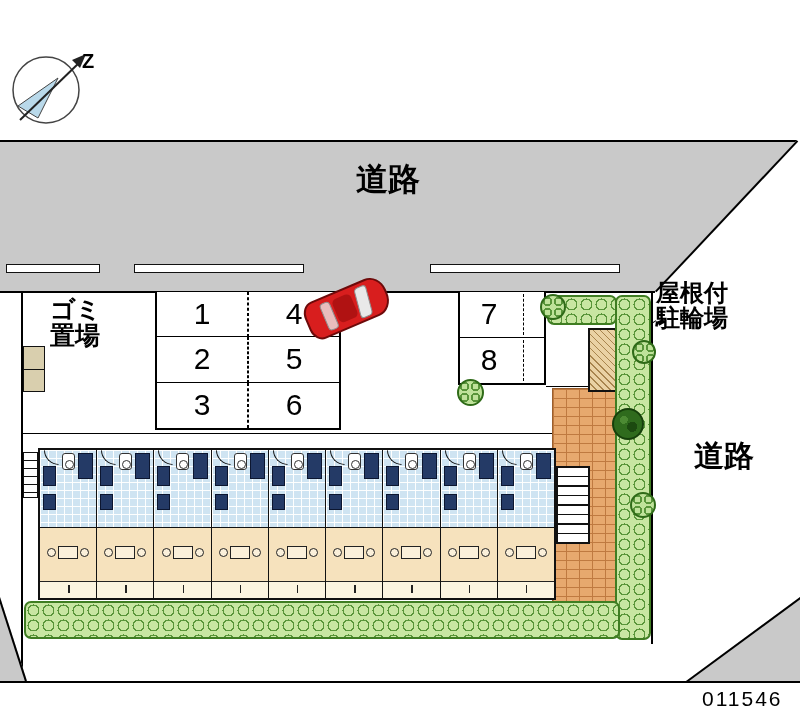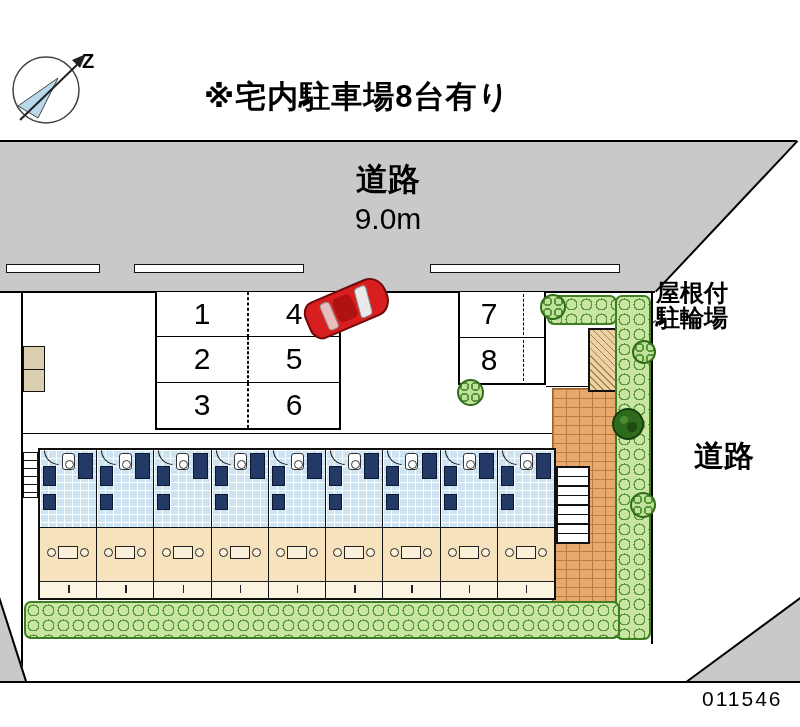--- a/index.html
+++ b/index.html
@@ -152,28 +152,26 @@
 <div id="plan">
 
   <svg class="compass" viewBox="0 0 92 92">
     <circle cx="40" cy="48" r="33" fill="none" stroke="#444" stroke-width="1.5"></circle>
     <polygon points="12,64 52,36 32,76" fill="#b9d9ea" stroke="#444" stroke-width="1"></polygon>
     <line x1="14" y1="78" x2="76" y2="18" stroke="#222" stroke-width="2"></line>
     <polygon points="80,12 66,18 74,26" fill="#222"></polygon>
     <text x="76" y="26" font-size="20" font-weight="bold">Z</text>
   </svg>
 
-  <div class="title">※宅内駐車場8台有り</div>
 
   <div class="road-top"></div>
   <div class="dash dash1"></div>
   <div class="dash dash2"></div>
   <div class="dash dash3"></div>
   <div class="road-top-name">道路</div>
-  <div class="road-top-width">9.0m</div>
 
   <div class="hline l-roadbottom"></div>
   <div class="hline rot l-corner"></div>
   <div class="l-left"></div>
   <div class="l-right"></div>
   <div class="hline l-bottom"></div>
   <div class="hline thin l-walk"></div>
   <div class="hline thin l-ext"></div>
 
   <div class="wedge-bl"></div>
@@ -197,20 +195,24 @@
     <div class="cell">8</div>
   </div>
 
   <div class="car">
     <div class="rearwindow"></div>
     <div class="roof"></div>
     <div class="windshield"></div>
   </div>
 
   <div class="trash-box"></div>
+  <div class="garbage-label">
+    <div>ゴミ</div>
+    <div>置場</div>
+  </div>
 
   <div class="brick"></div>
   <div class="bike"></div>
   <div class="hline rot bike-leader"></div>
   <div class="bike-label">
     <div>屋根付</div>
     <div>駐輪場</div>
   </div>
   <div class="stairs"></div>
   <div class="side-steps"></div>

